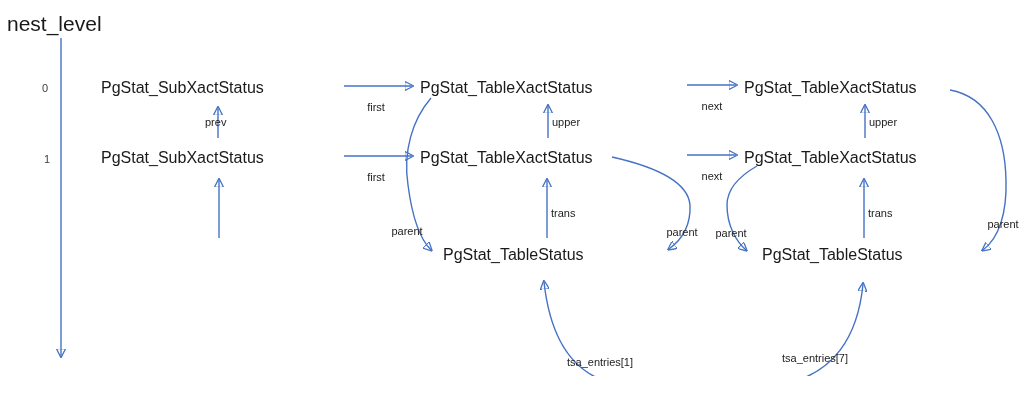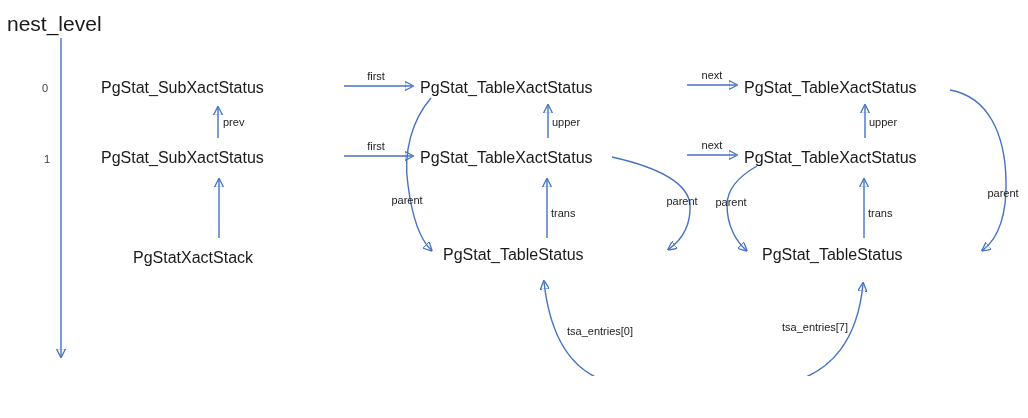--- a/index.html
+++ b/index.html
@@ -31,21 +31,21 @@
     color:#3d3d3d;
     white-space:nowrap;
   }
   .elabel{
     position:absolute;
     font-size:11px;
     line-height:13px;
     color:var(--label-color,#222);
     white-space:nowrap;
   }
-  .cx{transform:translateX(-50%);}
+  .cx{transform:translateX(-50%);margin-top:31px;}
   #edges{
     position:absolute;left:0;top:0;width:1028px;height:418px;
   }
   #edges path{
     fill:none;
     stroke:var(--arrow-color,#4472C4);
     stroke-width:1.4;
   }
 </style>
 </head>
@@ -92,34 +92,33 @@
   <div class="node" style="left:420px;top:75px;">PgStat_TableXactStatus</div>
   <div class="node" style="left:744px;top:75px;">PgStat_TableXactStatus</div>
 
   <div class="node" style="left:101px;top:145px;">PgStat_SubXactStatus</div>
   <div class="node" style="left:420px;top:145px;">PgStat_TableXactStatus</div>
   <div class="node" style="left:744px;top:145px;">PgStat_TableXactStatus</div>
 
   <div class="node" style="left:443px;top:242px;">PgStat_TableStatus</div>
   <div class="node" style="left:762px;top:242px;">PgStat_TableStatus</div>
 
-  <div class="node" style="left:133px;top:245px;">PgStatXactStack</div>
 
   <div class="elabel cx" style="left:376px;top:70px;">first</div>
   <div class="elabel cx" style="left:376px;top:140px;">first</div>
   <div class="elabel cx" style="left:712px;top:69px;">next</div>
   <div class="elabel cx" style="left:712px;top:139px;">next</div>
 
-  <div class="elabel" style="left:223px;top:116px;">prev</div>
+  <div class="elabel" style="left:205px;top:116px;">prev</div>
   <div class="elabel" style="left:552px;top:116px;">upper</div>
   <div class="elabel" style="left:869px;top:116px;">upper</div>
   <div class="elabel" style="left:551px;top:207px;">trans</div>
   <div class="elabel" style="left:868px;top:207px;">trans</div>
 
   <div class="elabel cx" style="left:407px;top:194px;">parent</div>
   <div class="elabel cx" style="left:682px;top:195px;">parent</div>
   <div class="elabel cx" style="left:731px;top:196px;">parent</div>
   <div class="elabel cx" style="left:1003px;top:187px;">parent</div>
 
-  <div class="elabel cx" style="left:600px;top:325px;">tsa_entries[0]</div>
+  <div class="elabel cx" style="left:600px;top:325px;">tsa_entries[1]</div>
   <div class="elabel cx" style="left:815px;top:321px;">tsa_entries[7]</div>
 
 </div>
 
 </body></html>

